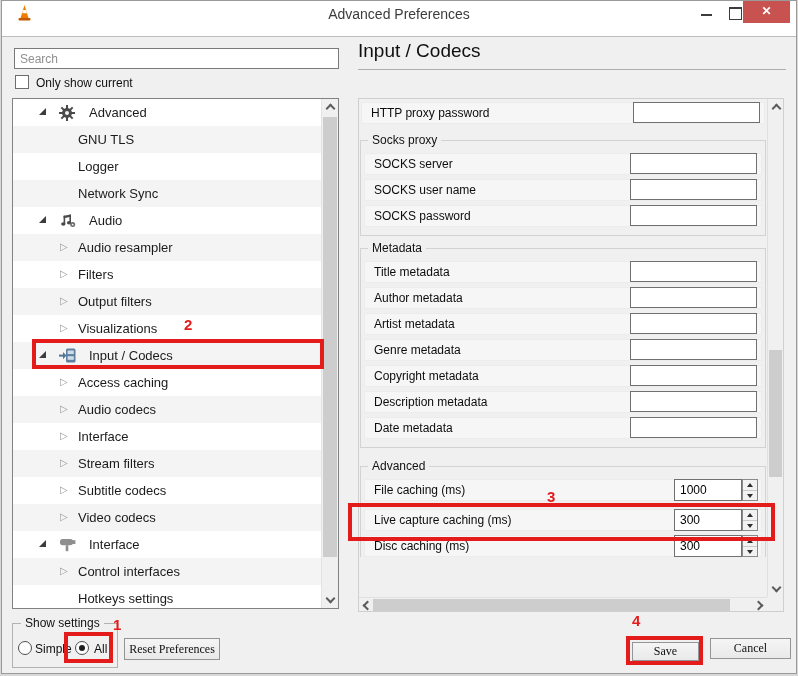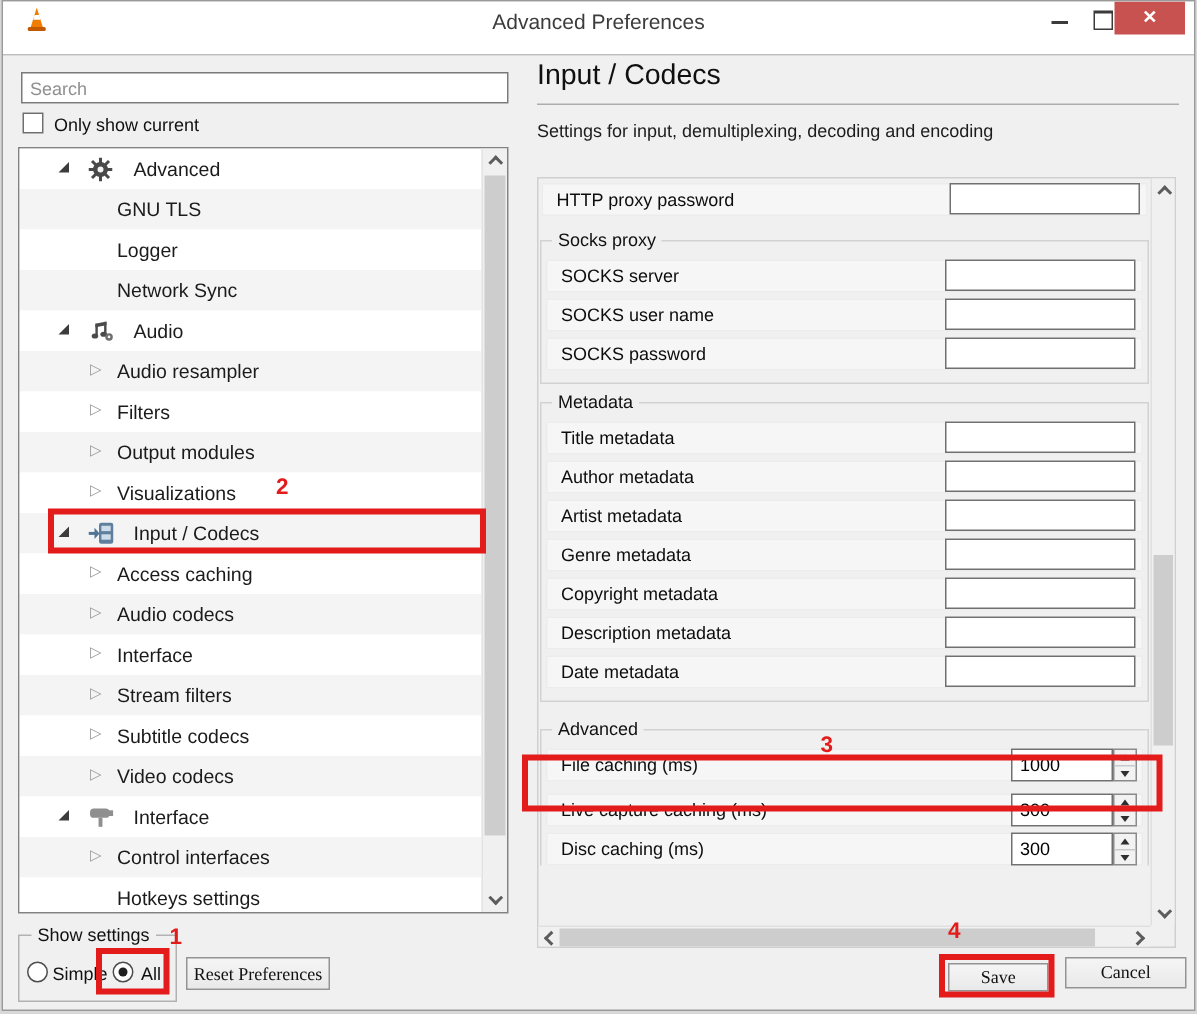--- a/index.html
+++ b/index.html
@@ -64,21 +64,21 @@
   .btn-reset { left:122px; top:637px; width:96px; height:22px; }
   .btn-save  { left:630px; top:641px; width:67px; height:19px; }
   .btn-cancel{ left:708px; top:637px; width:81px; height:21px; }
 
   
   .ptitle { position:absolute; left:356px; top:39px; font-size:19px; color:#101010; }
   .psep { position:absolute; left:356px; right:10px; top:68px; height:1px; background:#adadad; }
   .psub { position:absolute; left:356px; top:79px; font-size:12px; color:#1c1c1c; }
 
   .scrollregion { position:absolute; left:356px; top:97px; width:426px; height:514px;
-                  border:1px solid #cfcfcf; background:#f0f0f0;margin-top:20px; }
+                  border:1px solid #cfcfcf; background:#f0f0f0; }
   .panel-content { position:absolute; left:0; top:0; width:408px; bottom:14px; overflow:hidden; }
   .vsb { position:absolute; right:0; top:0; width:16px; bottom:14px; background:#f0f0f0; border-left:1px solid #e0e0e0; }
   .hsb { position:absolute; left:0; right:16px; bottom:0; height:14px; background:#f0f0f0; border-top:1px solid #e0e0e0; }
   .hsb .sb-thumb { top:1px; height:12px; left:14px; width:357px; }
 
   .prow { position:relative; height:22px; margin:0 2px 4px 2px; background:#f6f6f6; border:1px solid #ececec; }
   .prow.standalone { margin-top:3px; }
   .plabel { position:absolute; left:9px; top:3px; font-size:12px; color:#0d0d0d; white-space:nowrap; }
   .prow input.txt { position:absolute; right:4px; top:-1px; width:127px; height:21px; background:#fff;
                     border:1px solid #707070; font-size:12px; padding:0 4px; font-family:"Liberation Sans",sans-serif; }
@@ -178,21 +178,21 @@
         <div class="trow lv1 alt">
           <span class="exp closed">▷</span>
           <span class="tlbl">Audio resampler</span>
         </div>
         <div class="trow lv1">
           <span class="exp closed">▷</span>
           <span class="tlbl">Filters</span>
         </div>
         <div class="trow lv1 alt">
           <span class="exp closed">▷</span>
-          <span class="tlbl">Output modules</span>
+          <span class="tlbl">Output filters</span>
         </div>
         <div class="trow lv1">
           <span class="exp closed">▷</span>
           <span class="tlbl">Visualizations</span>
         </div>
         <div class="trow lv0 alt">
           <span class="exp open"></span>
           <span class="ticon"><svg width="19" height="15">
               <rect x="7" y="0.5" width="9.5" height="14" rx="1.5" fill="#5f7f9e"></rect>
               <rect x="8.6" y="2.5" width="6.2" height="3.6" fill="#cfdcea"></rect>
@@ -254,21 +254,20 @@
     <span class="legend">Show settings</span>
     <span class="radio" style="left:5px; top:17px;"></span>
     <span class="rlabel" style="left:22px; top:18px;">Simple</span>
     <span class="radio sel" style="left:62px; top:17px;"></span>
     <span class="rlabel" style="left:81px; top:18px;">All</span>
   </div>
   <button class="winbtn btn-reset">Reset Preferences</button>
 
   <div class="ptitle">Input / Codecs</div>
   <div class="psep"></div>
-  <div class="psub">Settings for input, demultiplexing, decoding and encoding</div>
 
   <div class="scrollregion">
     <div class="panel-content" id="panel-content">
         <div class="prow standalone">
           <span class="plabel">HTTP proxy password</span>
           <input class="txt" style="">
         </div>
         <div class="group g-socks-proxy">
           <span class="glabel">Socks proxy</span>
           <div class="prow">

